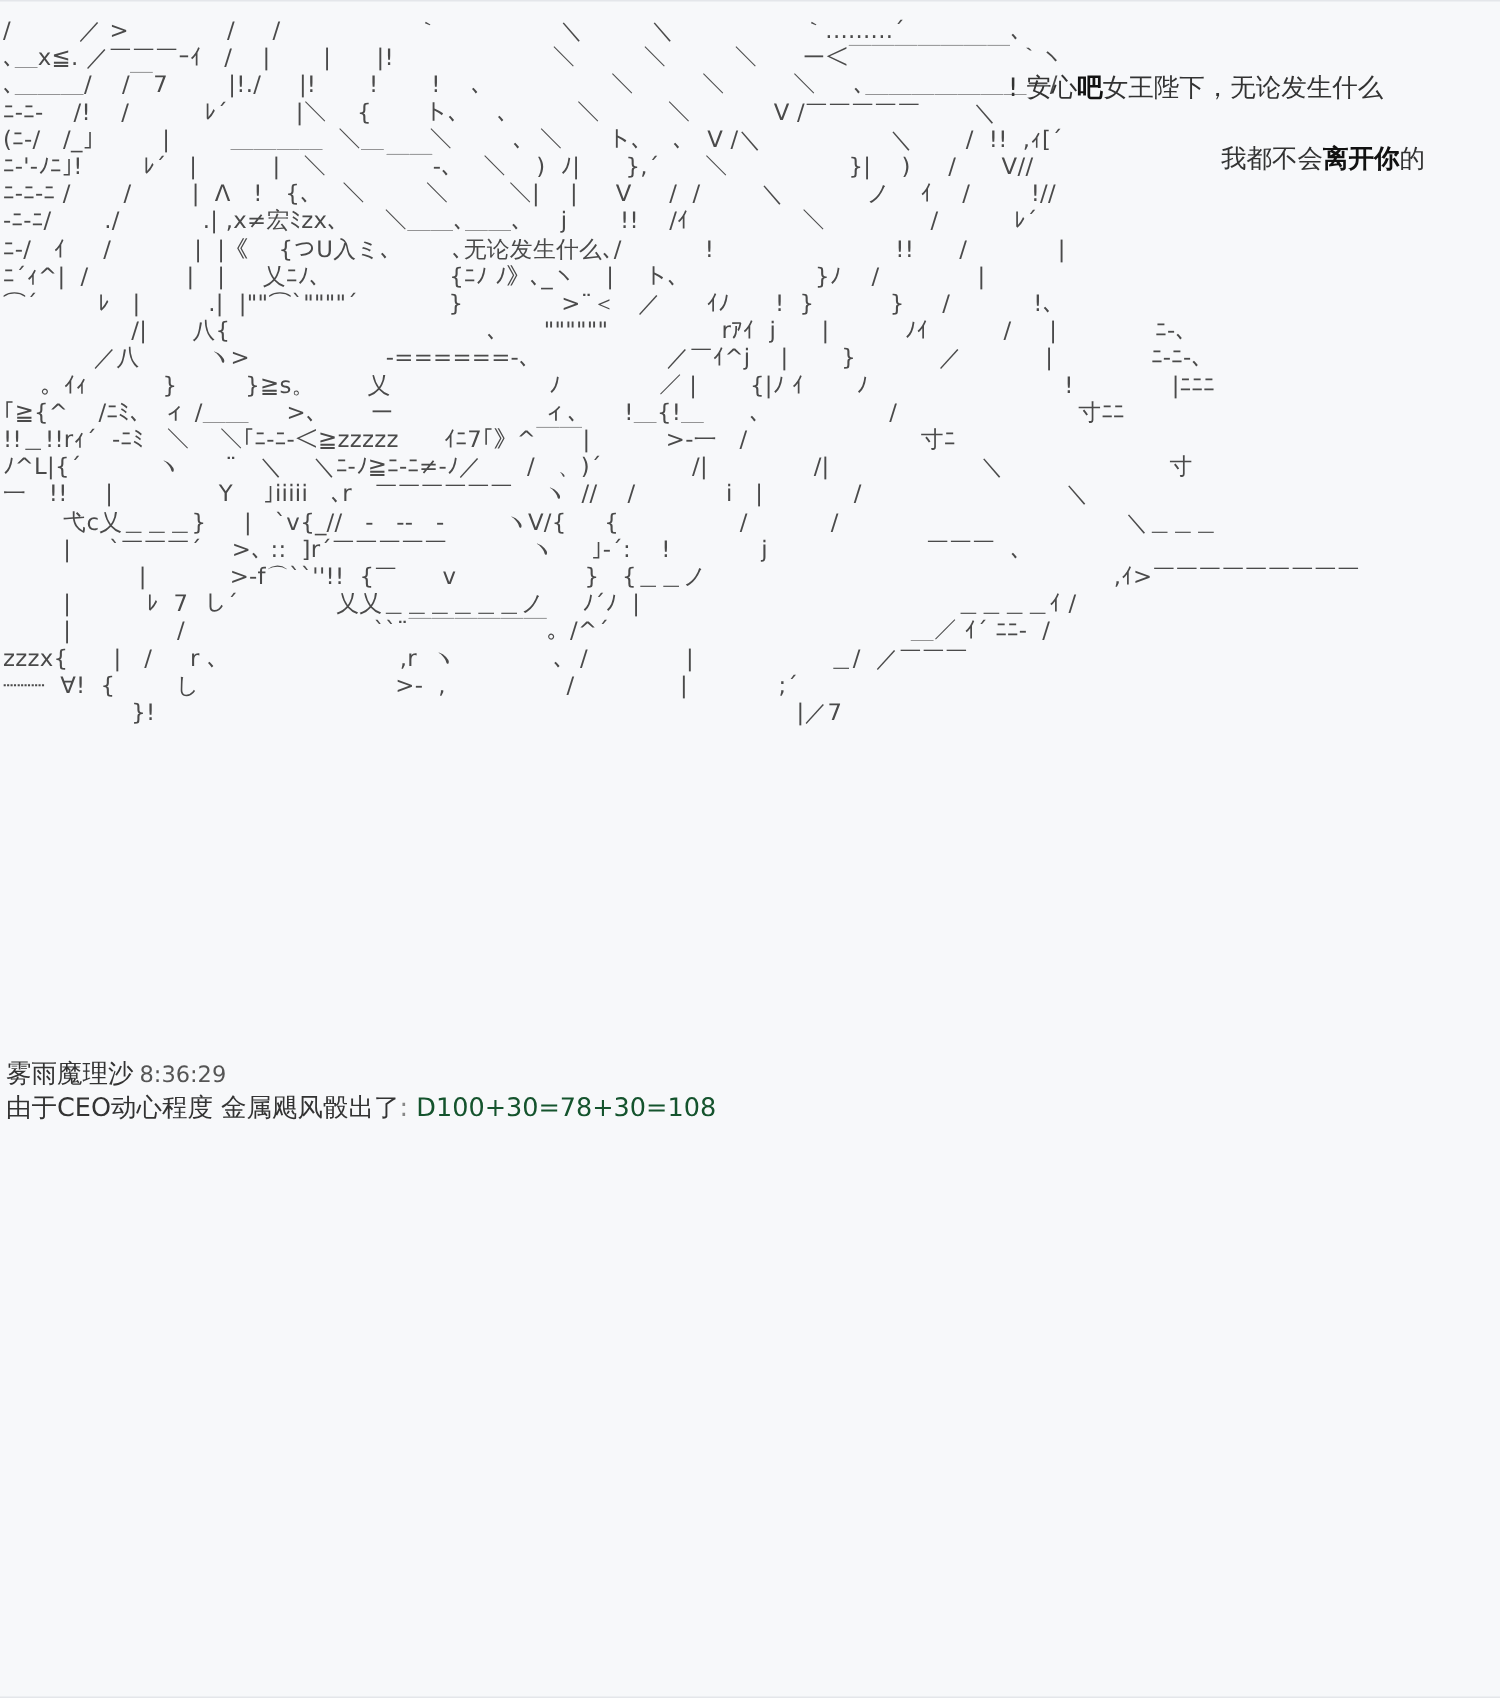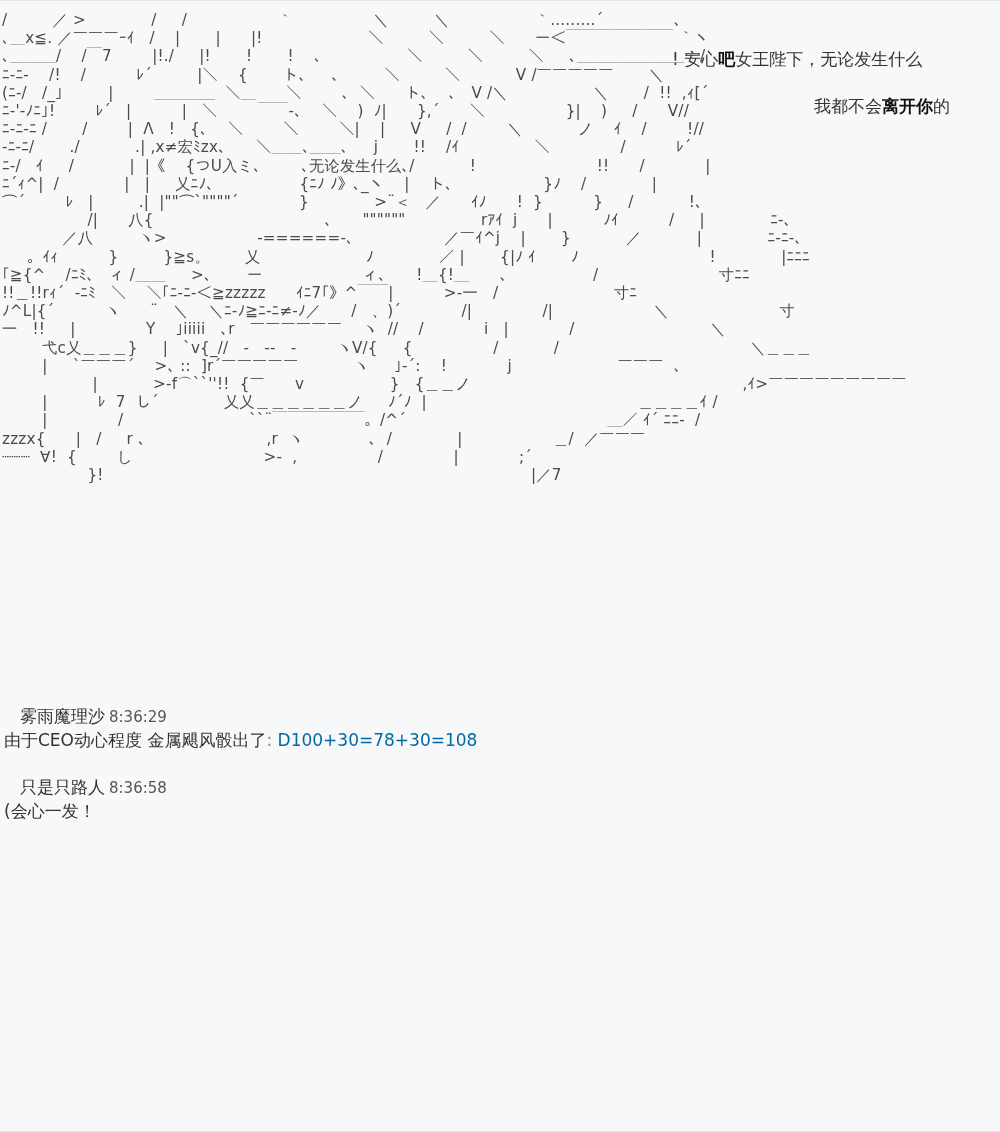--- a/index.html
+++ b/index.html
@@ -27,25 +27,25 @@
   }
   .speech {
     position: absolute; font-size: 17px; color: #333; white-space: pre;
     line-height: 24px;
   }
   .speech b { color: #111; }
   .chat {
     position: absolute; left: 4px; top: 704px; width: 980px;
   }
   .msg { margin-bottom: 24px; }
-  .msg-head { font-size: 17px; line-height: 23px; color: #333; margin-left: 16px; }
+  .msg-head { font-size: 17px; line-height: 23px; color: #333; }
   .msg-time { font-size: 15px; color: #555; margin-left: 4px; }
   .msg-body { font-size: 17px; line-height: 23px; color: #333; }
   .bold { font-weight: bold; color: #111; }
-  .dice { color: #0369a1; }
+  .dice { color: #14532d; }
 </style>
 </head>
 <body>
 
 <div class="frame">
 
   <pre class="art"><span>/         ／ &gt;             /     /                  ｀                ＼         ＼                 ｀.........´              ､</span>
 <span>､＿x≦. ／￣￣￣ｰｲ   /    |       |      |!                     ＼         ＼         ＼      ー＜￣￣￣￣￣￣￣ ｀ヽ</span>
 <span>､＿＿＿/    /￣7        |!./     |!       !       !    ､                 ＼         ＼         ＼     ､＿＿＿＿＿＿＿ー/</span>
 <span>ﾆ-ﾆ-    /!    /          ﾚ´         |＼    {       ト､     ､         ＼         ＼           V /￣￣￣￣￣       ＼</span>
@@ -81,25 +81,19 @@
       <div class="msg-head">
         <span>雾雨魔理沙</span><span class="msg-time">8:36:29</span>
       </div>
       <div class="msg-body">
         <span>由于CEO动心程度 金属飓风骰出了</span><span style="color:#888">: </span><span class="dice">D100+30=78+30=108</span>
       </div>
     </div>
 
 
 
-    <div class="msg">
-      <div class="msg-head">
-        <span>只是只路人</span><span class="msg-time">8:36:58</span>
-      </div>
-      <div class="msg-body">(会心一发！</div>
-    </div>
 
     <div class="msg">
     </div>
 
 
   </div>
 </div>
 
 </body></html>

